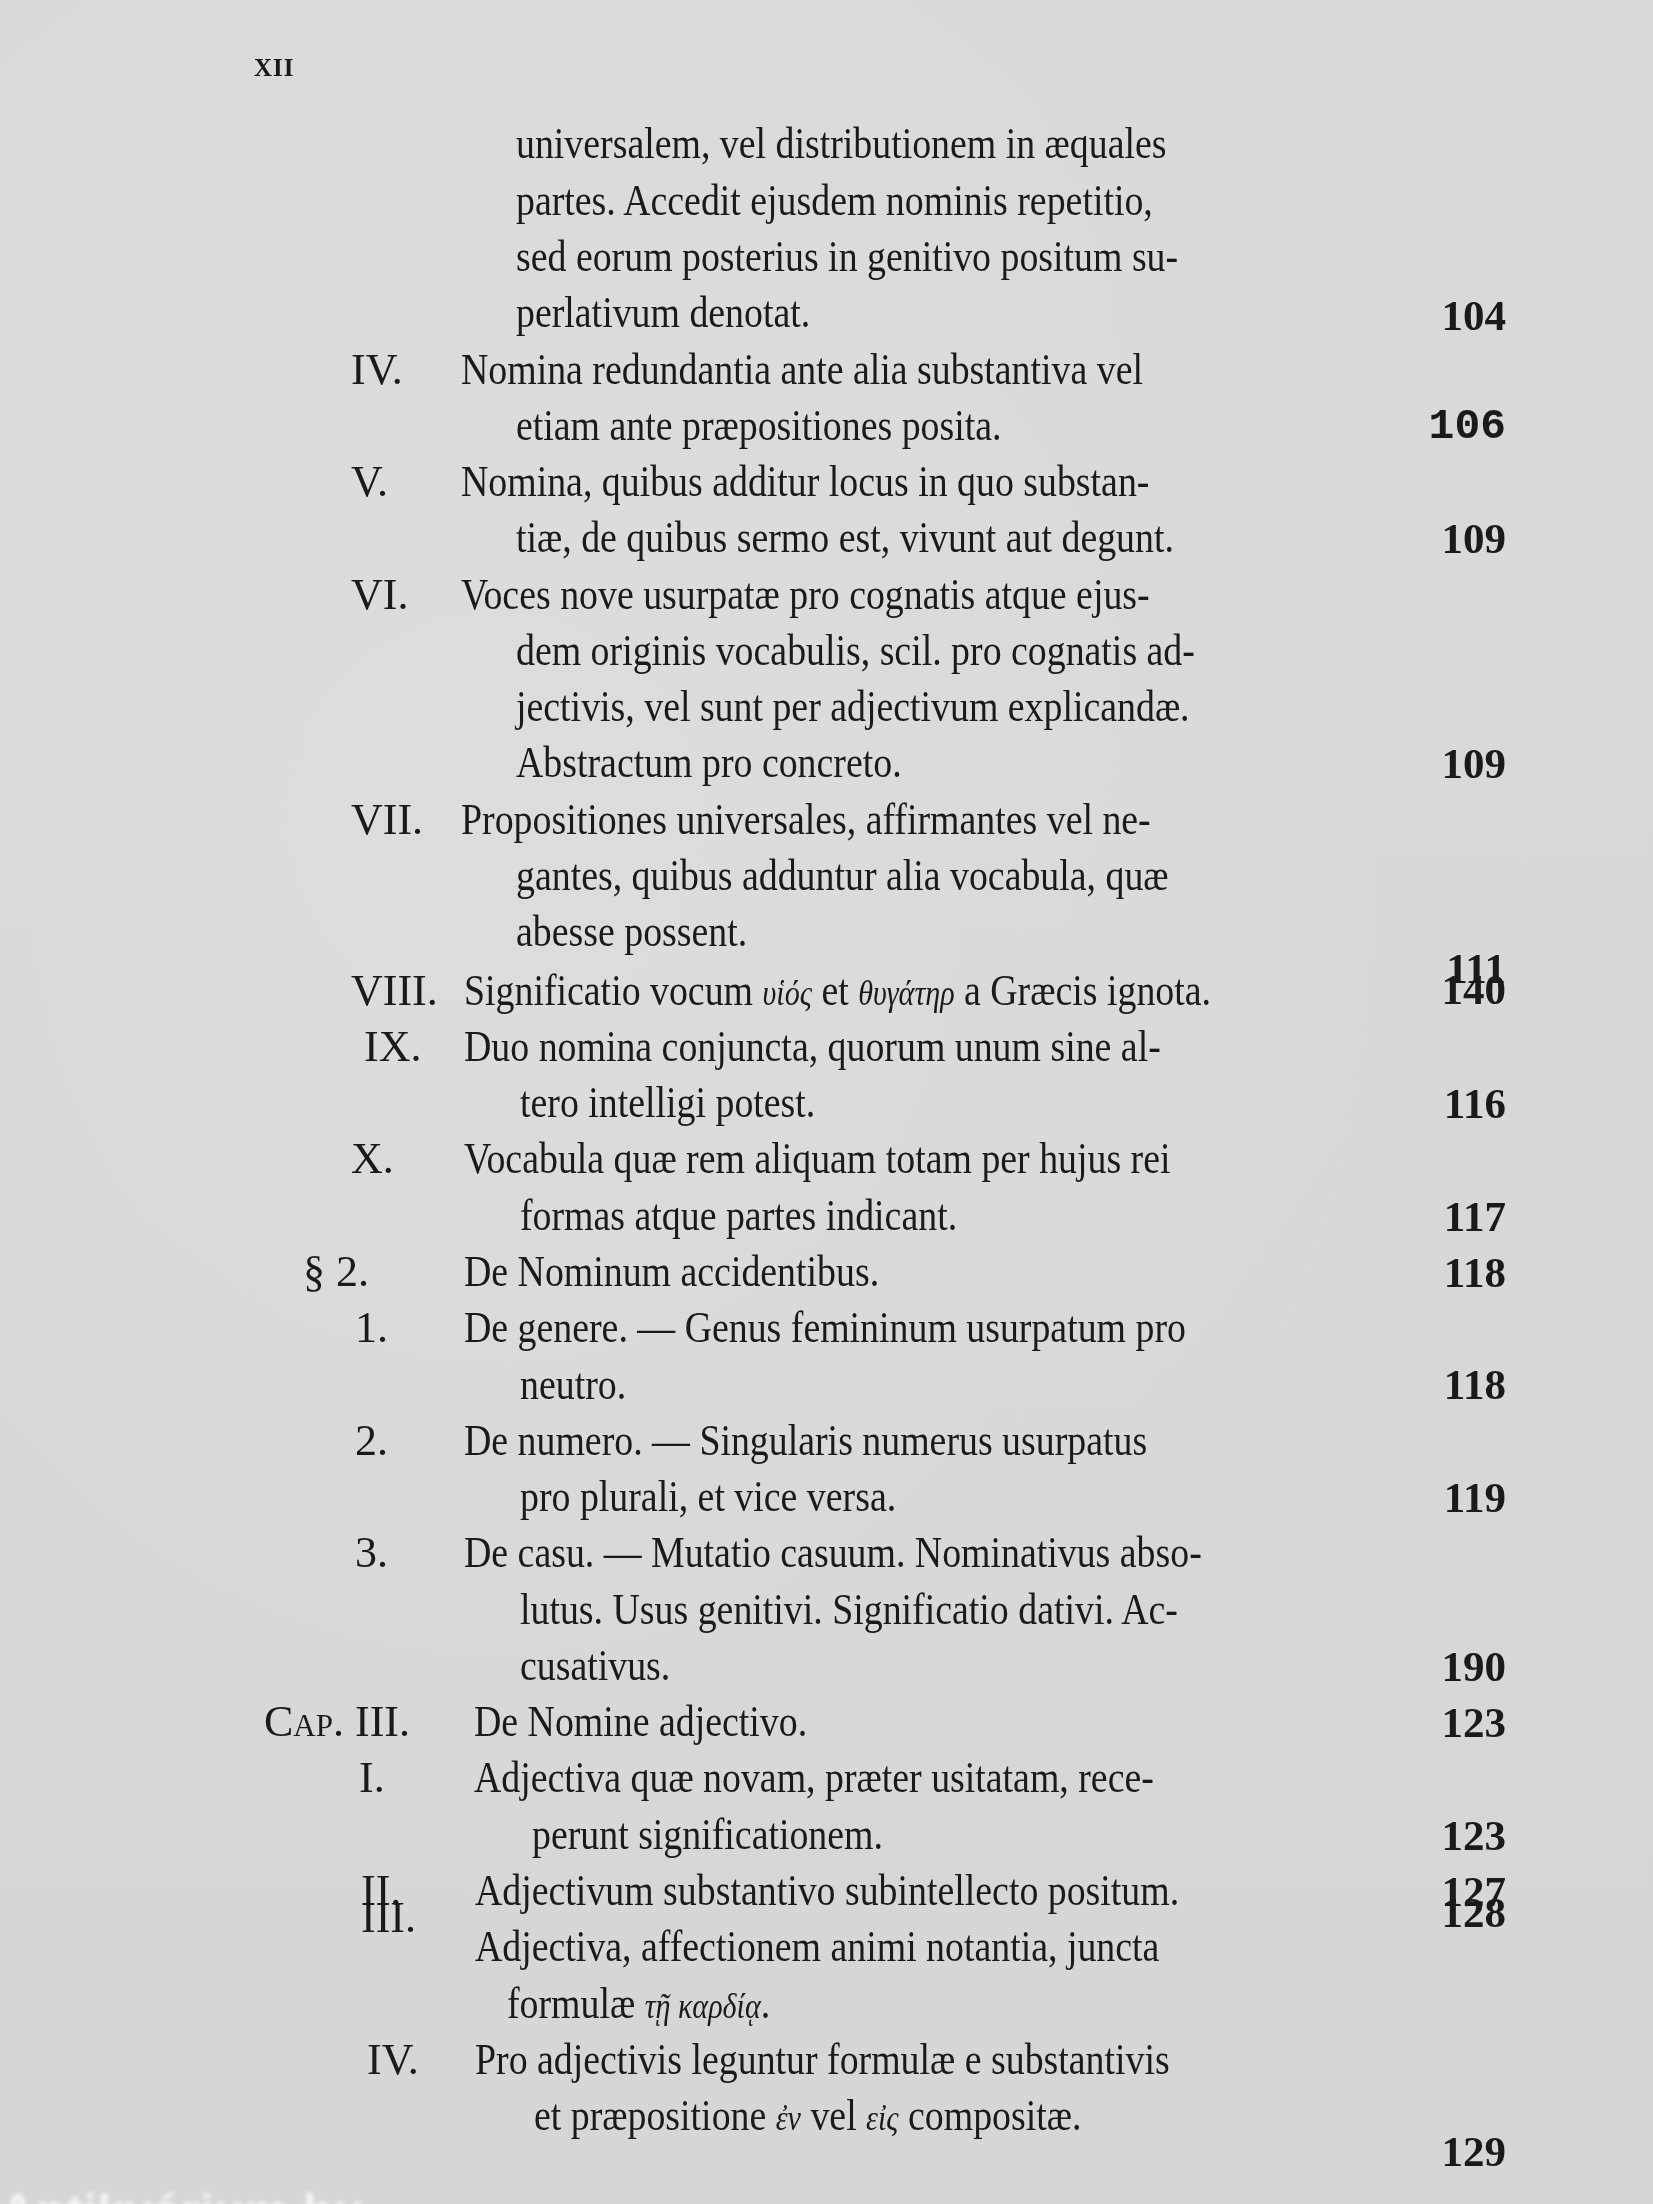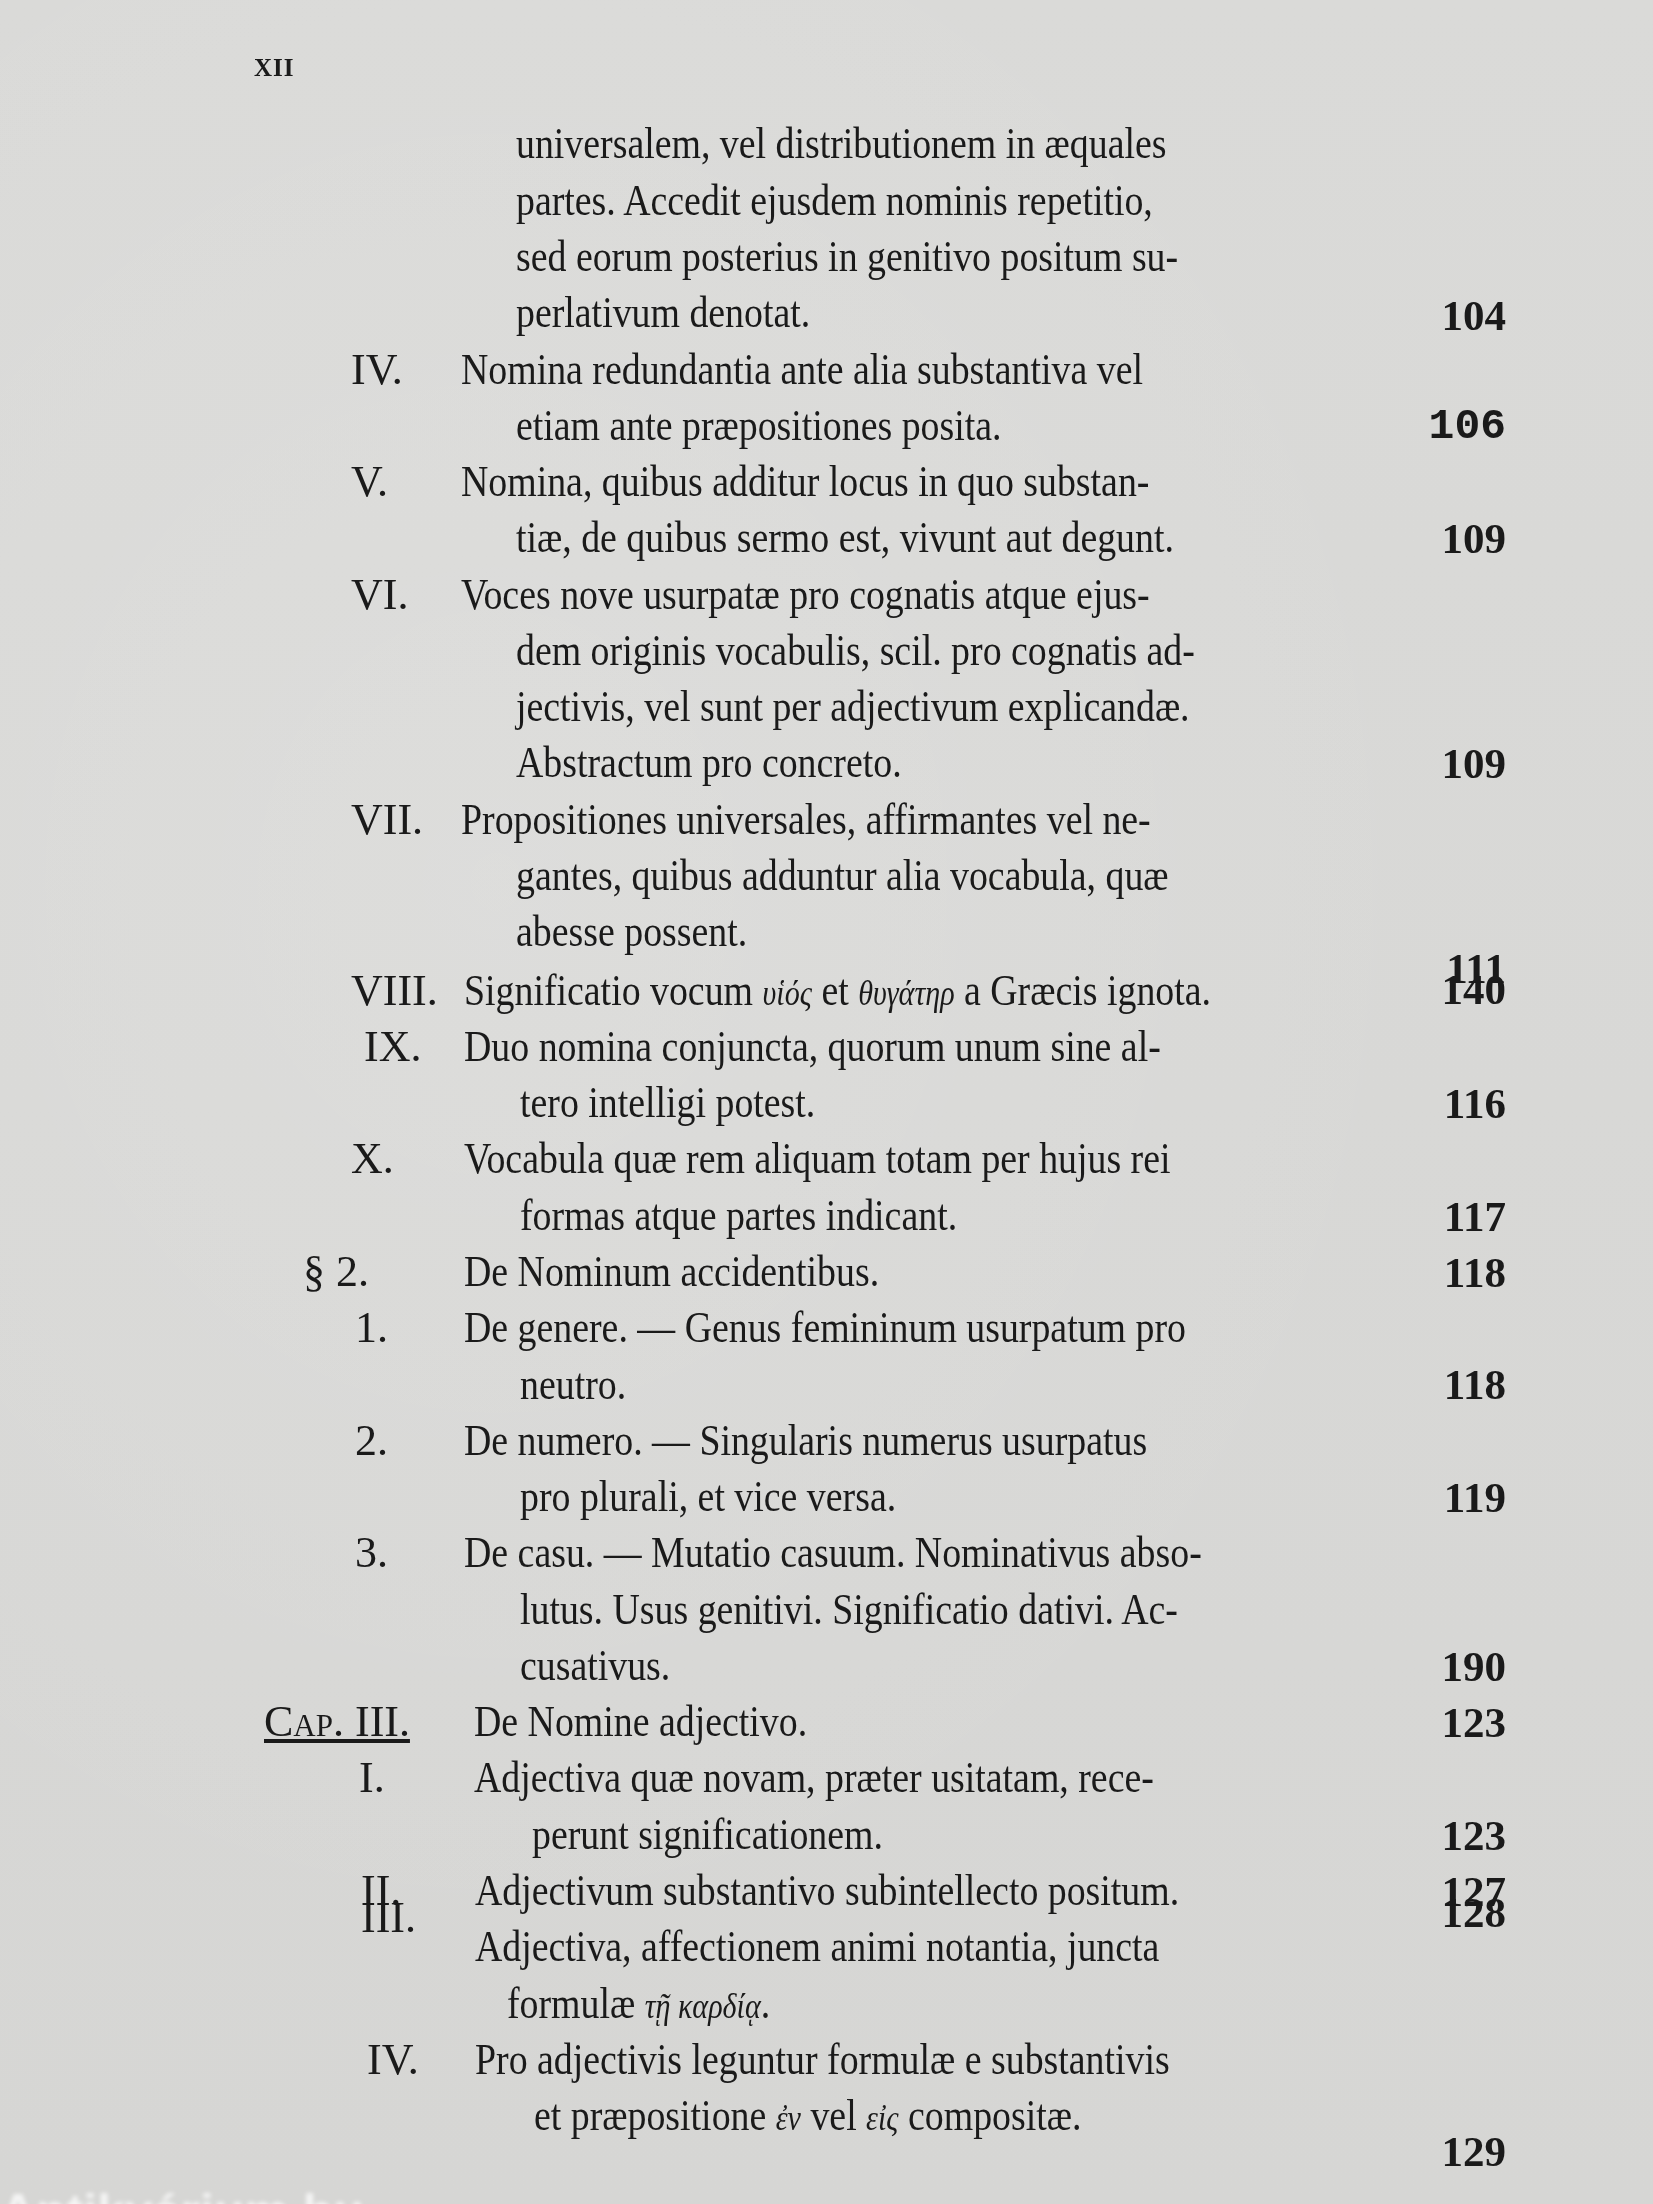--- a/index.html
+++ b/index.html
@@ -21,21 +21,21 @@
     font-size: 25px; font-weight: bold; letter-spacing: 1px;
   }
   .toc { position: absolute; left: 0; top: 0; width: 1654px; }
   .label { position: absolute; font-size: 44px; white-space: nowrap; }
   .pageno {
     position: absolute; left: 1397px; width: 109px; text-align: right;
     font-size: 43px; font-weight: bold; white-space: nowrap;
   }
   .text { position: absolute; white-space: nowrap; transform-origin: left center; transform: scaleX(0.86); }
   .greek { font-style: italic; font-size: 35px; }
-  .smallcaps { font-variant: small-caps; text-decoration: underline; }
+  .smallcaps { font-variant: small-caps; }
   .watermark {
     position: absolute; left: 0; top: 2183px;
     font-family: "Liberation Sans", "DejaVu Sans", sans-serif;
     font-size: 50px; font-weight: bold; color: rgba(255,255,255,0.75);
     filter: blur(1.9px); white-space: nowrap;
   }
 </style>
 </head>
 <body>
 

